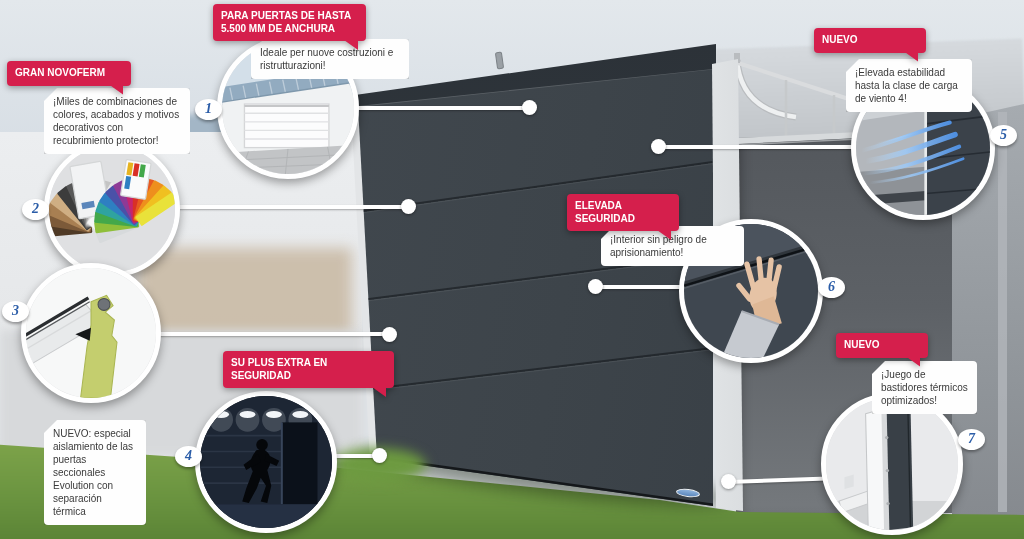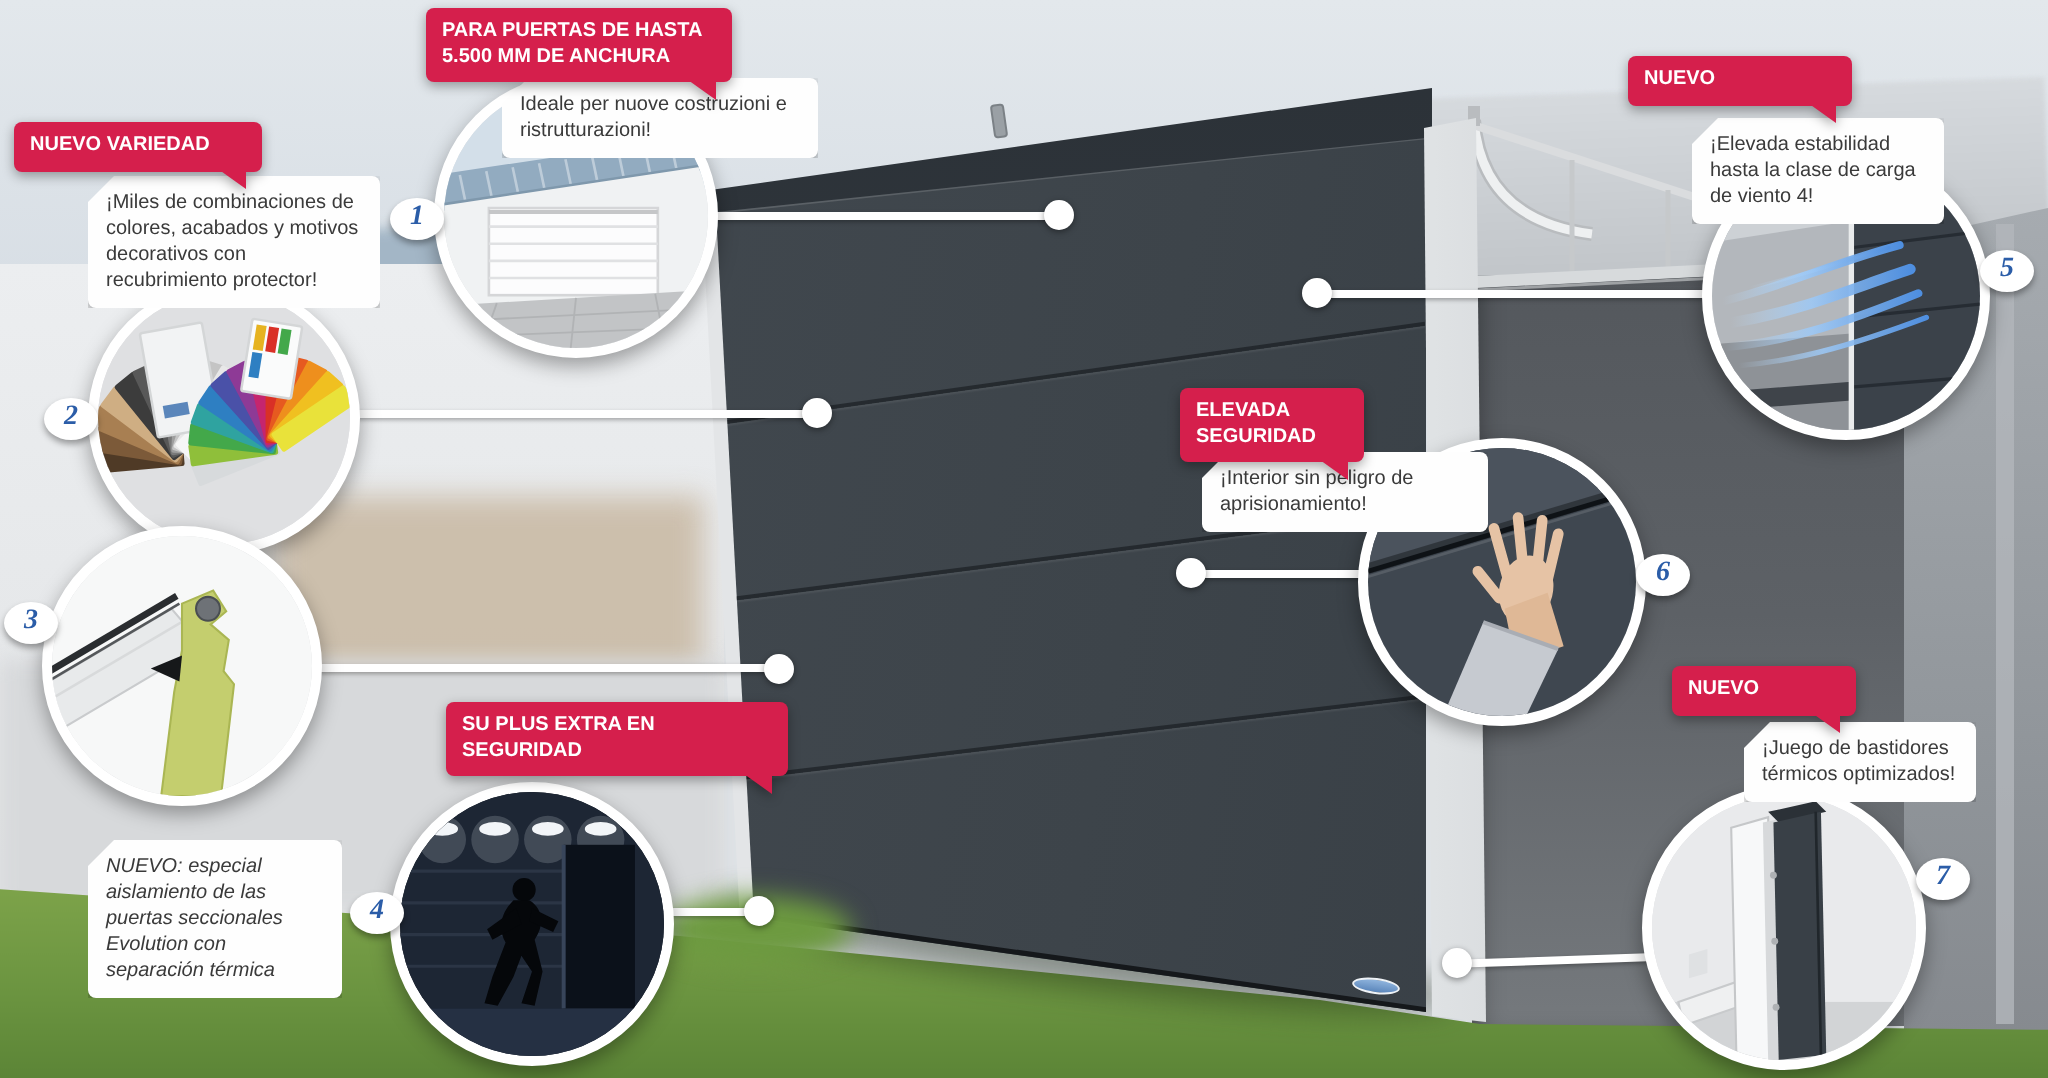--- a/index.html
+++ b/index.html
@@ -328,52 +328,52 @@
   </div>
 
   <div class="redbox" style="left:213px;top:4px;width:153px;">
     <span style="position:static;">PARA PUERTAS DE HASTA 5.500 MM DE ANCHURA</span>
   </div>
   <div class="whitebox" style="left:251px;top:39px;width:158px;">
     <span style="position:static;">Ideale per nuove costruzioni e ristrutturazioni!</span>
   </div>
 
   <div class="redbox" style="left:7px;top:61px;width:124px;">
-    <span style="position:static;">NUEVO VARIEDAD</span>
+    <span style="position:static;">GRAN NOVOFERM</span>
   </div>
   <div class="whitebox" style="left:44px;top:88px;width:146px;">
     <span style="position:static;">¡Miles de combinaciones de colores, acabados y motivos decorativos con recubrimiento protector!</span>
   </div>
 
-  <div class="whitebox" style="left:44px;top:420px;width:127px;font-style:italic;">
+  <div class="whitebox" style="left:44px;top:420px;width:102px;">
     <span style="position:static;">NUEVO: especial aislamiento de las puertas seccionales Evolution con separación térmica</span>
   </div>
 
   <div class="redbox" style="left:223px;top:351px;width:171px;">
     <span style="position:static;">SU PLUS EXTRA EN SEGURIDAD</span>
   </div>
 
   <div class="redbox" style="left:814px;top:28px;width:112px;">
     <span style="position:static;">NUEVO</span>
   </div>
   <div class="whitebox" style="left:846px;top:59px;width:126px;">
     <span style="position:static;">¡Elevada estabilidad hasta la clase de carga de viento 4!</span>
   </div>
 
-  <div class="redbox" style="left:590px;top:194px;width:92px;">
+  <div class="redbox" style="left:567px;top:194px;width:112px;">
     <span style="position:static;">ELEVADA SEGURIDAD</span>
   </div>
   <div class="whitebox" style="left:601px;top:226px;width:143px;">
     <span style="position:static;">¡Interior sin peligro de aprisionamiento!</span>
   </div>
 
   <div class="redbox" style="left:836px;top:333px;width:92px;">
     <span style="position:static;">NUEVO</span>
   </div>
-  <div class="whitebox" style="left:872px;top:361px;width:116px;">
+  <div class="whitebox" style="left:872px;top:361px;width:105px;">
     <span style="position:static;">¡Juego de bastidores térmicos optimizados!</span>
   </div>
 
   <div class="badge" style="left:195px;top:99px;">1</div>
   <div class="badge" style="left:22px;top:199px;">2</div>
   <div class="badge" style="left:2px;top:301px;">3</div>
   <div class="badge" style="left:175px;top:446px;">4</div>
   <div class="badge" style="left:990px;top:125px;">5</div>
   <div class="badge" style="left:818px;top:277px;">6</div>
   <div class="badge" style="left:958px;top:429px;">7</div>

